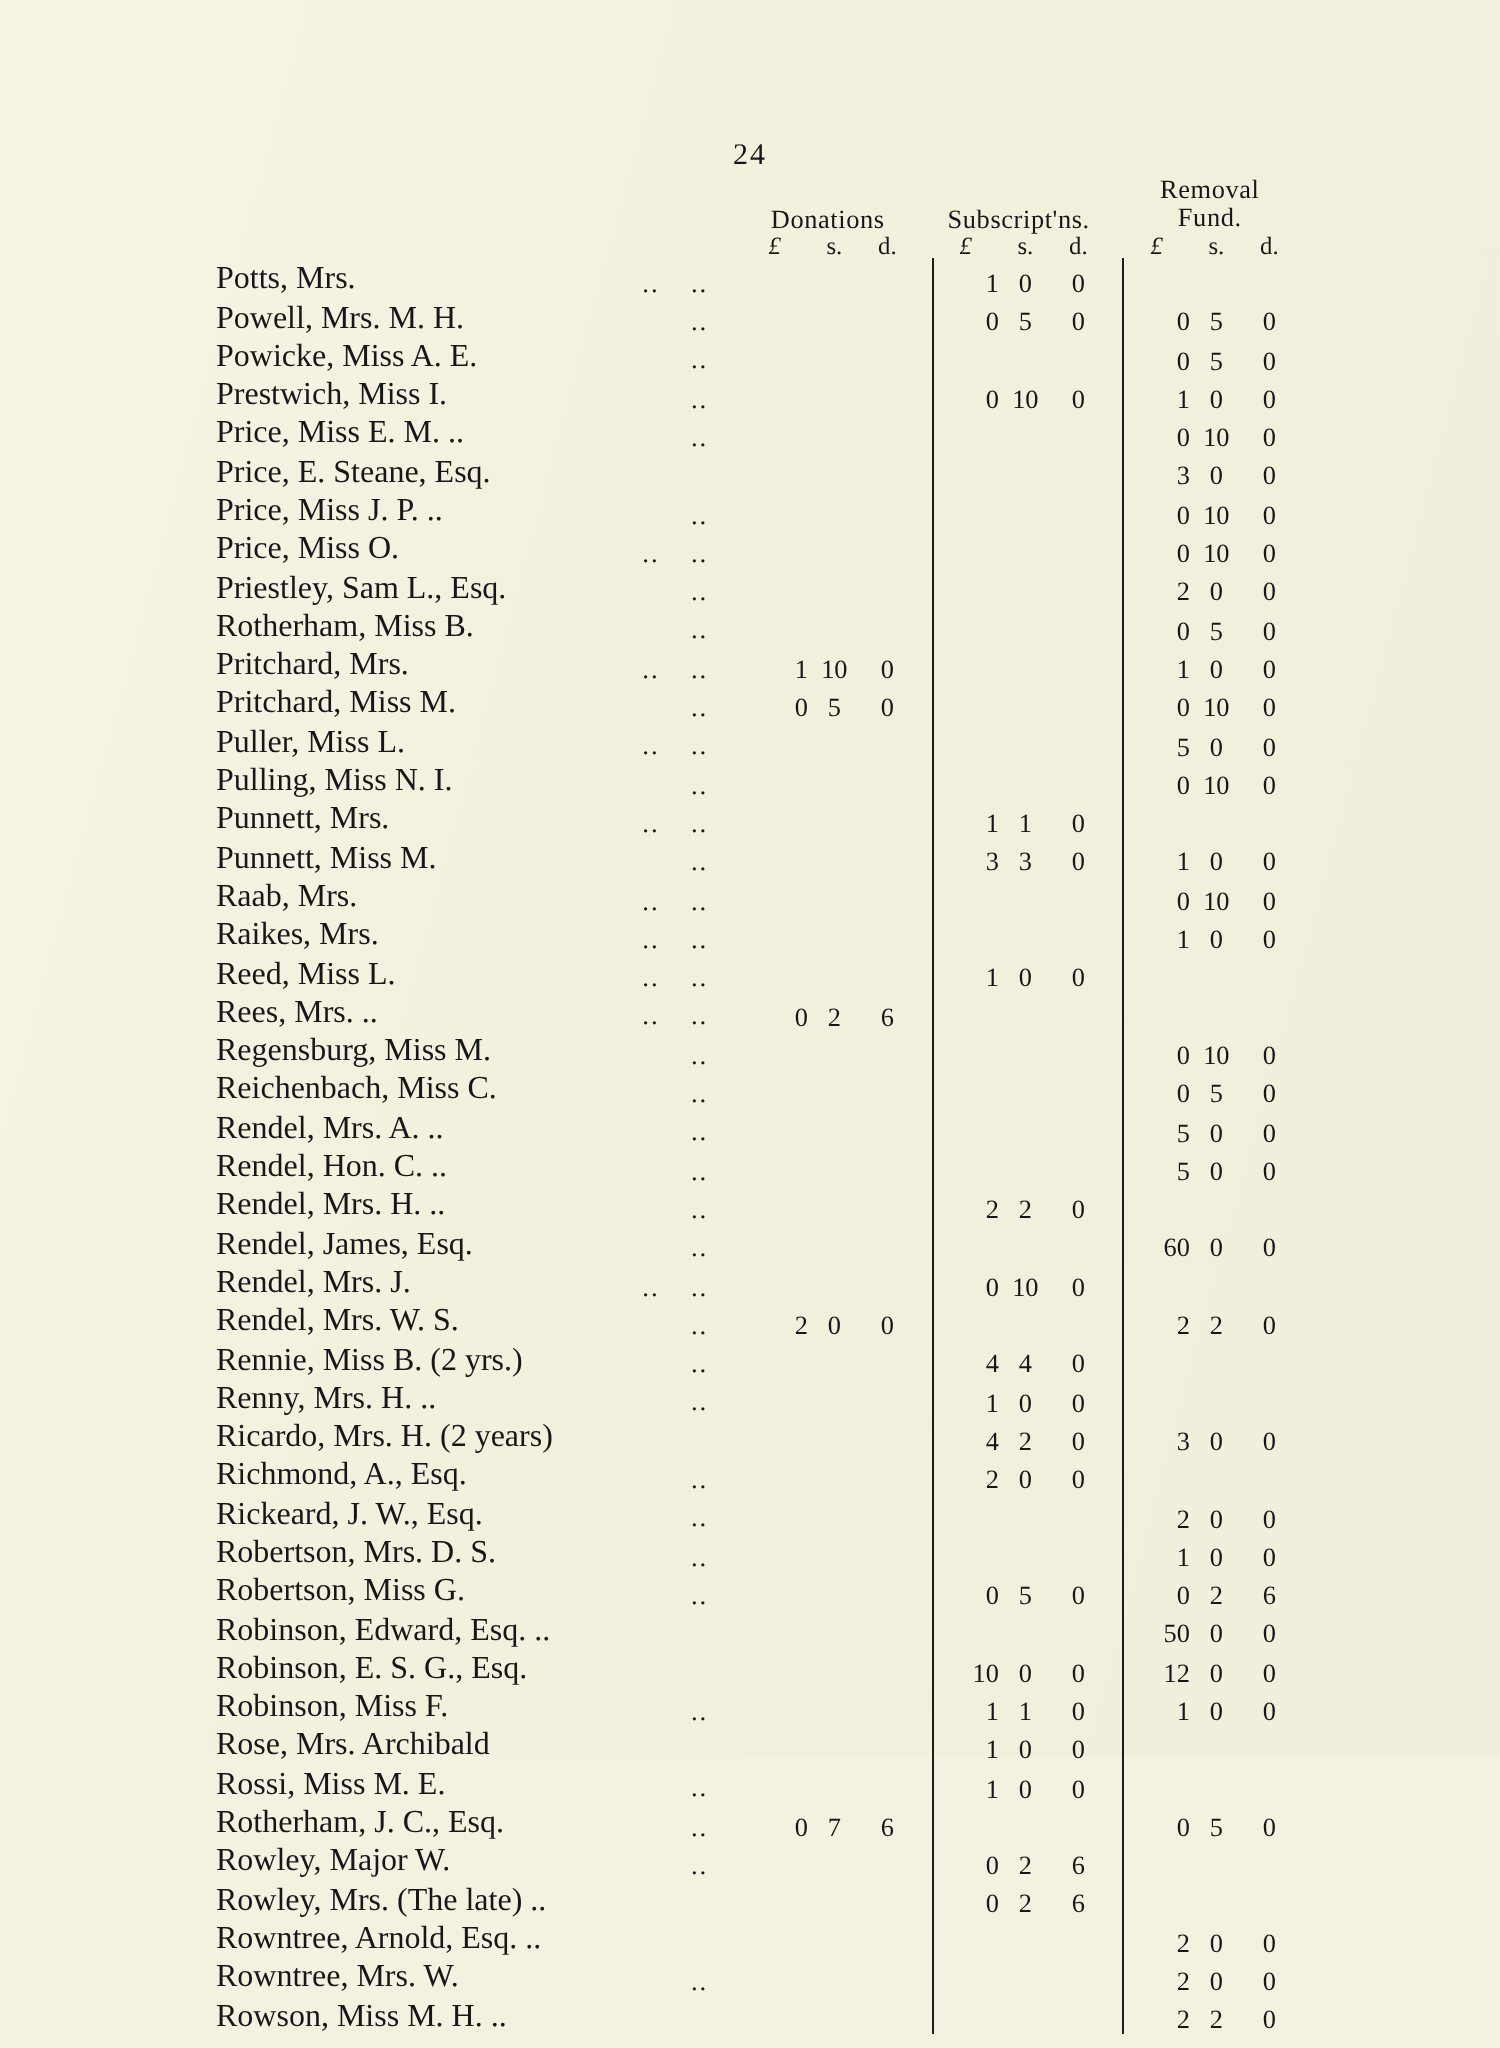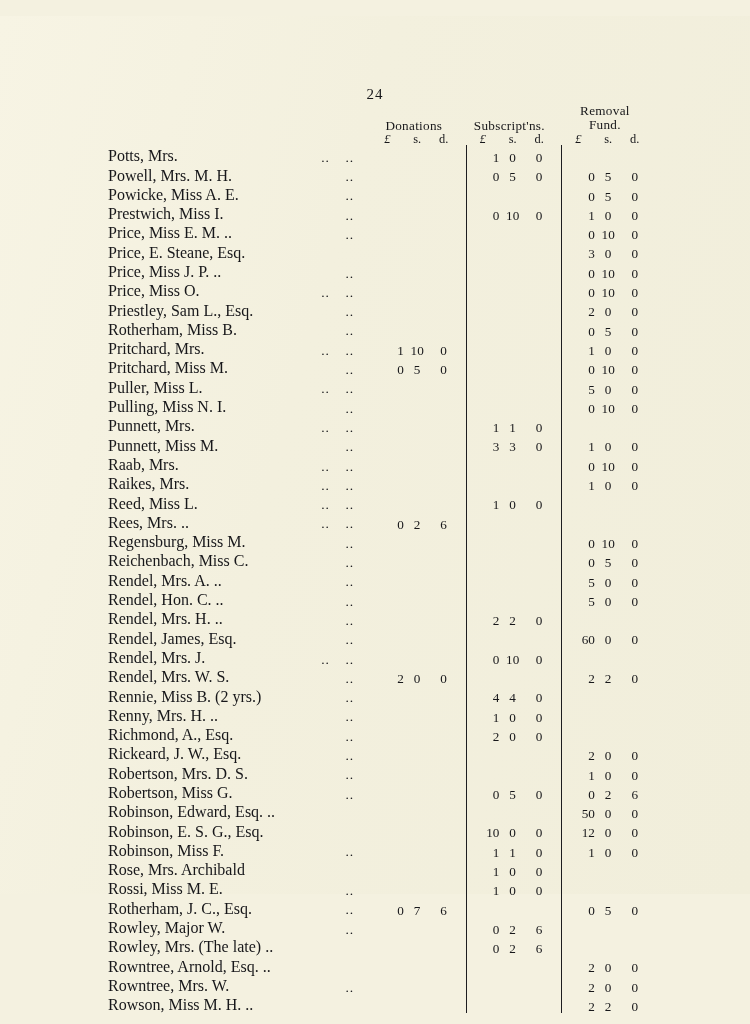--- a/index.html
+++ b/index.html
@@ -10,21 +10,21 @@
   body {
     width: 750px;
     height: 1024px;
     position: relative;
     font-family: "Liberation Serif", serif;
     color: #17171a;
     overflow: hidden;
   }
   .page {
     position: absolute;
-    left: 0; top: 16px;
+    left: 0; top: 0;
     width: 750px;
     height: 878px;
     background: linear-gradient(105deg, #f7f4e4 0%, #f3f0de 40%, #f1eedb 100%);
   }
   .page-number {
     position: absolute;
     top: 70px;
     left: 0;
     width: 750px;
     text-align: center;
@@ -649,20 +649,37 @@
             <td class="group-sep"></td>
             <td class="amt amt-l rule-left">1</td>
             <td class="amt amt-s">0</td>
             <td class="amt amt-d">0</td>
             <td class="group-sep"></td>
             <td class="amt amt-l rule-left"></td>
             <td class="amt amt-s"></td>
             <td class="amt amt-d"></td>
           </tr>
           <tr class="data-row">
+            <td class="name-cell">Ricardo, Mrs. H. (2 years)</td>
+            <td class="dots"></td>
+            <td class="dots"></td>
+            <td class="group-sep"></td>
+            <td class="amt amt-l"></td>
+            <td class="amt amt-s"></td>
+            <td class="amt amt-d"></td>
+            <td class="group-sep"></td>
+            <td class="amt amt-l rule-left">4</td>
+            <td class="amt amt-s">2</td>
+            <td class="amt amt-d">0</td>
+            <td class="group-sep"></td>
+            <td class="amt amt-l rule-left">3</td>
+            <td class="amt amt-s">0</td>
+            <td class="amt amt-d">0</td>
+          </tr>
+          <tr class="data-row">
             <td class="name-cell">Richmond, A., Esq.</td>
             <td class="dots"></td>
             <td class="dots">..</td>
             <td class="group-sep"></td>
             <td class="amt amt-l"></td>
             <td class="amt amt-s"></td>
             <td class="amt amt-d"></td>
             <td class="group-sep"></td>
             <td class="amt amt-l rule-left">2</td>
             <td class="amt amt-s">0</td>

